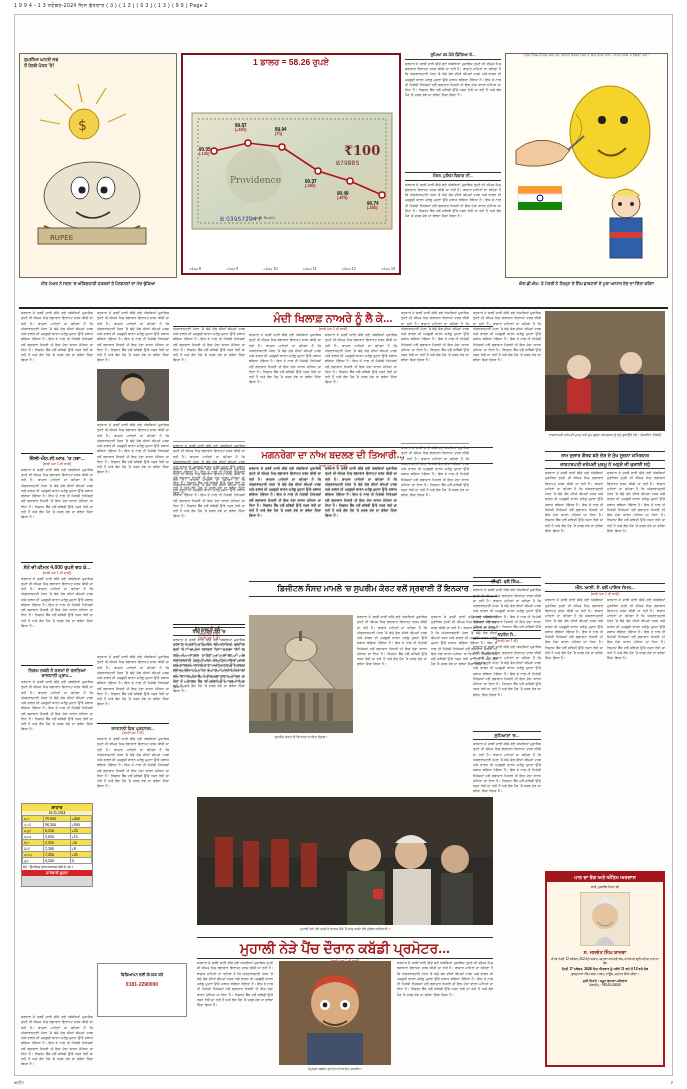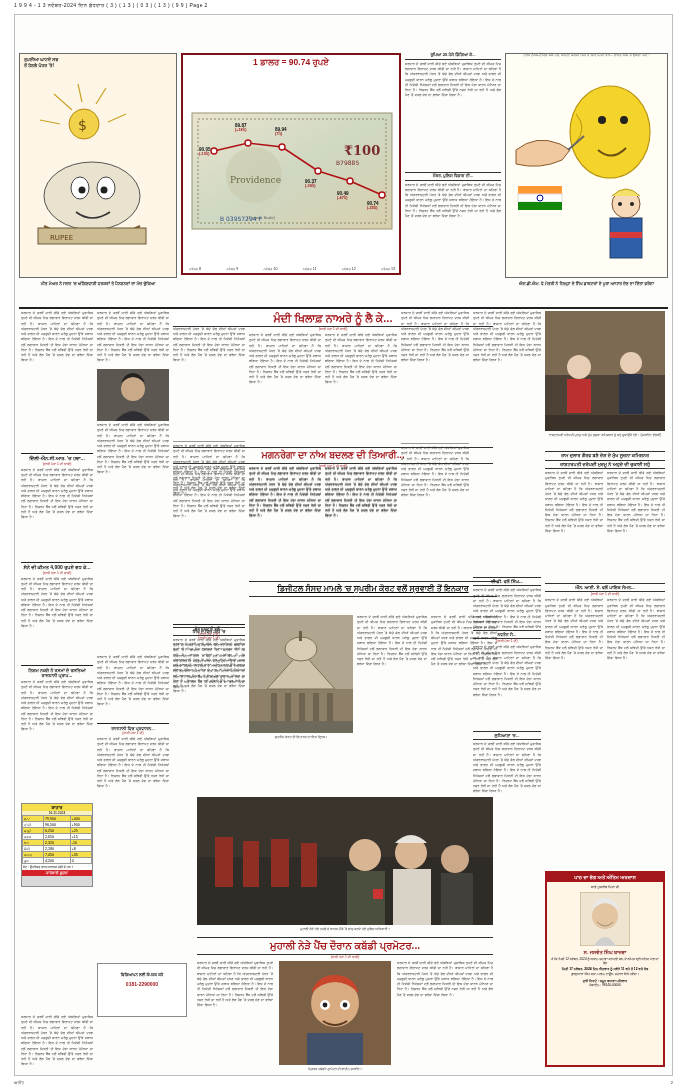--- a/index.html
+++ b/index.html
@@ -81,21 +81,21 @@
             <circle cx="84" cy="114" r="3.5" fill="#222"></circle>
           <path d="M56 136 q16 12 34 0" stroke="#333" stroke-width="1.6" fill="none"></path>
           <path d="M24 150 q48 26 96 0" stroke="#7a5a2a" stroke-width="2" fill="none"></path>
           <rect x="18" y="152" width="108" height="16" fill="#cdbb92" stroke="#6b5a34"></rect>
           <text x="30" y="164" font-size="7" fill="#5a3b12" font-family="DejaVu Sans">RUPEE</text>
         </svg>
       </div>
       <div class="cap" style="position:absolute;left:0;top:228px;width:158px;font-size:4.3px;">ਮੀਤ ਮੇਅਰ ਨੇ ਸਦਨ 'ਚ ਅੰਗਿਣਵਾੜੀ ਵਰਕਰਾਂ ਤੇ ਪੈਨਸ਼ਨਰਾਂ ਦਾ ਮੰਚ ਚੁੱਕਿਆ</div>
 
       <div class="graph-box" style="position:absolute;left:162px;top:0;width:220px;height:222px;">
-        <div class="graph-sub">1 ਡਾਲਰ = 90.74 ਰੁਪਏ</div>
+        <div class="graph-sub">1 ਡਾਲਰ = 58.26 ਰੁਪਏ</div>
 
         <svg width="216" height="178" style="position:absolute;left:1px;top:40px;">
           <defs>
             <linearGradient id="noteg" x1="0" y1="0" x2="1" y2="1">
               <stop offset="0%" stop-color="#e9e4cf"></stop>
                 <stop offset="50%" stop-color="#cfd8c2"></stop>
               <stop offset="100%" stop-color="#d8cfae"></stop>
             </linearGradient>
           </defs>
           <rect x="8" y="18" width="200" height="116" fill="url(#noteg)" stroke="#9a9270"></rect>
@@ -307,21 +307,21 @@
     <div style="position:absolute;left:158px;top:452px;width:72px;">
       <div class="txt" style="height:110px;">ਸਰਕਾਰ ਦੇ ਤਰਫੋਂ ਜਾਰੀ ਕੀਤੇ ਗਏ ਅੰਕੜਿਆਂ ਮੁਤਾਬਿਕ ਰੁਪਏ ਦੀ ਕੀਮਤ ਵਿਚ ਲਗਾਤਾਰ ਗਿਰਾਵਟ ਦਰਜ ਕੀਤੀ ਜਾ ਰਹੀ ਹੈ। ਬਾਜ਼ਾਰ ਮਾਹਿਰਾਂ ਦਾ ਕਹਿਣਾ ਹੈ ਕਿ ਅੰਤਰਰਾਸ਼ਟਰੀ ਪੱਧਰ 'ਤੇ ਕੱਚੇ ਤੇਲ ਦੀਆਂ ਕੀਮਤਾਂ ਵਧਣ ਅਤੇ ਡਾਲਰ ਦੀ ਮਜ਼ਬੂਤੀ ਕਾਰਨ ਘਰੇਲੂ ਮੁਦਰਾ ਉੱਤੇ ਦਬਾਅ ਬਣਿਆ ਹੋਇਆ ਹੈ। ਇਸ ਦੇ ਨਾਲ ਹੀ ਵਿਦੇਸ਼ੀ ਨਿਵੇਸ਼ਕਾਂ ਵਲੋਂ ਲਗਾਤਾਰ ਵਿਕਰੀ ਵੀ ਇਕ ਵੱਡਾ ਕਾਰਨ ਮੰਨਿਆ ਜਾ ਰਿਹਾ ਹੈ। ਰਿਜ਼ਰਵ ਬੈਂਕ ਵਲੋਂ ਸਥਿਤੀ ਉੱਤੇ ਨਜ਼ਰ ਰੱਖੀ ਜਾ ਰਹੀ ਹੈ ਅਤੇ ਲੋੜ ਪੈਣ 'ਤੇ ਦਖਲ ਦੇਣ ਦਾ ਭਰੋਸਾ ਦਿੱਤਾ ਗਿਆ ਹੈ।</div>
     </div>
     <div style="position:absolute;left:234px;top:452px;width:72px;">
       <div class="txt" style="height:110px;">ਸਰਕਾਰ ਦੇ ਤਰਫੋਂ ਜਾਰੀ ਕੀਤੇ ਗਏ ਅੰਕੜਿਆਂ ਮੁਤਾਬਿਕ ਰੁਪਏ ਦੀ ਕੀਮਤ ਵਿਚ ਲਗਾਤਾਰ ਗਿਰਾਵਟ ਦਰਜ ਕੀਤੀ ਜਾ ਰਹੀ ਹੈ। ਬਾਜ਼ਾਰ ਮਾਹਿਰਾਂ ਦਾ ਕਹਿਣਾ ਹੈ ਕਿ ਅੰਤਰਰਾਸ਼ਟਰੀ ਪੱਧਰ 'ਤੇ ਕੱਚੇ ਤੇਲ ਦੀਆਂ ਕੀਮਤਾਂ ਵਧਣ ਅਤੇ ਡਾਲਰ ਦੀ ਮਜ਼ਬੂਤੀ ਕਾਰਨ ਘਰੇਲੂ ਮੁਦਰਾ ਉੱਤੇ ਦਬਾਅ ਬਣਿਆ ਹੋਇਆ ਹੈ। ਇਸ ਦੇ ਨਾਲ ਹੀ ਵਿਦੇਸ਼ੀ ਨਿਵੇਸ਼ਕਾਂ ਵਲੋਂ ਲਗਾਤਾਰ ਵਿਕਰੀ ਵੀ ਇਕ ਵੱਡਾ ਕਾਰਨ ਮੰਨਿਆ ਜਾ ਰਿਹਾ ਹੈ। ਰਿਜ਼ਰਵ ਬੈਂਕ ਵਲੋਂ ਸਥਿਤੀ ਉੱਤੇ ਨਜ਼ਰ ਰੱਖੀ ਜਾ ਰਹੀ ਹੈ ਅਤੇ ਲੋੜ ਪੈਣ 'ਤੇ ਦਖਲ ਦੇਣ ਦਾ ਭਰੋਸਾ ਦਿੱਤਾ ਗਿਆ ਹੈ।</div>
     </div>
     <div style="position:absolute;left:310px;top:452px;width:72px;">
       <div class="txt" style="height:110px;">ਸਰਕਾਰ ਦੇ ਤਰਫੋਂ ਜਾਰੀ ਕੀਤੇ ਗਏ ਅੰਕੜਿਆਂ ਮੁਤਾਬਿਕ ਰੁਪਏ ਦੀ ਕੀਮਤ ਵਿਚ ਲਗਾਤਾਰ ਗਿਰਾਵਟ ਦਰਜ ਕੀਤੀ ਜਾ ਰਹੀ ਹੈ। ਬਾਜ਼ਾਰ ਮਾਹਿਰਾਂ ਦਾ ਕਹਿਣਾ ਹੈ ਕਿ ਅੰਤਰਰਾਸ਼ਟਰੀ ਪੱਧਰ 'ਤੇ ਕੱਚੇ ਤੇਲ ਦੀਆਂ ਕੀਮਤਾਂ ਵਧਣ ਅਤੇ ਡਾਲਰ ਦੀ ਮਜ਼ਬੂਤੀ ਕਾਰਨ ਘਰੇਲੂ ਮੁਦਰਾ ਉੱਤੇ ਦਬਾਅ ਬਣਿਆ ਹੋਇਆ ਹੈ। ਇਸ ਦੇ ਨਾਲ ਹੀ ਵਿਦੇਸ਼ੀ ਨਿਵੇਸ਼ਕਾਂ ਵਲੋਂ ਲਗਾਤਾਰ ਵਿਕਰੀ ਵੀ ਇਕ ਵੱਡਾ ਕਾਰਨ ਮੰਨਿਆ ਜਾ ਰਿਹਾ ਹੈ। ਰਿਜ਼ਰਵ ਬੈਂਕ ਵਲੋਂ ਸਥਿਤੀ ਉੱਤੇ ਨਜ਼ਰ ਰੱਖੀ ਜਾ ਰਹੀ ਹੈ ਅਤੇ ਲੋੜ ਪੈਣ 'ਤੇ ਦਖਲ ਦੇਣ ਦਾ ਭਰੋਸਾ ਦਿੱਤਾ ਗਿਆ ਹੈ।</div>
     </div>
 
-    <div style="position:absolute;left:234px;top:566px;width:248px;text-decoration:underline;">
+    <div style="position:absolute;left:234px;top:566px;width:248px;">
       <div class="hd" style="font-size:8px;border-top:1px solid #333;border-bottom:1px solid #333;padding:2px 0;line-height:1.25;">ਡਿਜੀਟਲ ਸੰਸਦ ਮਾਮਲੇ 'ਚ ਸੁਪਰੀਮ ਕੋਰਟ ਵਲੋਂ ਸ੍ਰਵਾਈ ਤੋਂ ਇਨਕਾਰ</div>
     </div>
 
     <div style="position:absolute;left:158px;top:612px;width:72px;">
       <div class="hd" style="font-size:4.4px;border-top:1px solid #333;border-bottom:1px solid #333;padding:1px 0;">ਸਿੱਖੋ ਦੇ ਵਿਚ ਹਨੀ 'ਚ</div>
       <div class="byline">(ਬਾਕੀ ਪੰਨਾ 1 ਦੀ)</div>
       <div class="txt" style="height:240px;margin-top:2px;">ਸਰਕਾਰ ਦੇ ਤਰਫੋਂ ਜਾਰੀ ਕੀਤੇ ਗਏ ਅੰਕੜਿਆਂ ਮੁਤਾਬਿਕ ਰੁਪਏ ਦੀ ਕੀਮਤ ਵਿਚ ਲਗਾਤਾਰ ਗਿਰਾਵਟ ਦਰਜ ਕੀਤੀ ਜਾ ਰਹੀ ਹੈ। ਬਾਜ਼ਾਰ ਮਾਹਿਰਾਂ ਦਾ ਕਹਿਣਾ ਹੈ ਕਿ ਅੰਤਰਰਾਸ਼ਟਰੀ ਪੱਧਰ 'ਤੇ ਕੱਚੇ ਤੇਲ ਦੀਆਂ ਕੀਮਤਾਂ ਵਧਣ ਅਤੇ ਡਾਲਰ ਦੀ ਮਜ਼ਬੂਤੀ ਕਾਰਨ ਘਰੇਲੂ ਮੁਦਰਾ ਉੱਤੇ ਦਬਾਅ ਬਣਿਆ ਹੋਇਆ ਹੈ। ਇਸ ਦੇ ਨਾਲ ਹੀ ਵਿਦੇਸ਼ੀ ਨਿਵੇਸ਼ਕਾਂ ਵਲੋਂ ਲਗਾਤਾਰ ਵਿਕਰੀ ਵੀ ਇਕ ਵੱਡਾ ਕਾਰਨ ਮੰਨਿਆ ਜਾ ਰਿਹਾ ਹੈ। ਰਿਜ਼ਰਵ ਬੈਂਕ ਵਲੋਂ ਸਥਿਤੀ ਉੱਤੇ ਨਜ਼ਰ ਰੱਖੀ ਜਾ ਰਹੀ ਹੈ ਅਤੇ ਲੋੜ ਪੈਣ 'ਤੇ ਦਖਲ ਦੇਣ ਦਾ ਭਰੋਸਾ ਦਿੱਤਾ ਗਿਆ ਹੈ।</div>
     </div>
 
     <div class="photo warm" style="position:absolute;left:234px;top:600px;width:104px;height:118px;">
@@ -416,21 +416,21 @@
         <rect x="176" y="92" width="10" height="10" fill="#c33"></rect>
       </svg>
     </div>
     <div class="note" style="position:absolute;left:182px;top:912px;width:296px;font-size:3.3px;text-align:center;">ਮੁਹਾਲੀ ਨੇੜੇ ਹੋਏ ਹਮਲੇ ਤੋਂ ਬਾਅਦ ਮੌਕੇ 'ਤੇ ਜਾਂਚ ਕਰਦੇ ਹੋਏ ਪੁਲਿਸ ਅਧਿਕਾਰੀ।</div>
 
     <div style="position:absolute;left:82px;top:640px;width:72px;">
       <div class="txt" style="height:300px;">ਸਰਕਾਰ ਦੇ ਤਰਫੋਂ ਜਾਰੀ ਕੀਤੇ ਗਏ ਅੰਕੜਿਆਂ ਮੁਤਾਬਿਕ ਰੁਪਏ ਦੀ ਕੀਮਤ ਵਿਚ ਲਗਾਤਾਰ ਗਿਰਾਵਟ ਦਰਜ ਕੀਤੀ ਜਾ ਰਹੀ ਹੈ। ਬਾਜ਼ਾਰ ਮਾਹਿਰਾਂ ਦਾ ਕਹਿਣਾ ਹੈ ਕਿ ਅੰਤਰਰਾਸ਼ਟਰੀ ਪੱਧਰ 'ਤੇ ਕੱਚੇ ਤੇਲ ਦੀਆਂ ਕੀਮਤਾਂ ਵਧਣ ਅਤੇ ਡਾਲਰ ਦੀ ਮਜ਼ਬੂਤੀ ਕਾਰਨ ਘਰੇਲੂ ਮੁਦਰਾ ਉੱਤੇ ਦਬਾਅ ਬਣਿਆ ਹੋਇਆ ਹੈ। ਇਸ ਦੇ ਨਾਲ ਹੀ ਵਿਦੇਸ਼ੀ ਨਿਵੇਸ਼ਕਾਂ ਵਲੋਂ ਲਗਾਤਾਰ ਵਿਕਰੀ ਵੀ ਇਕ ਵੱਡਾ ਕਾਰਨ ਮੰਨਿਆ ਜਾ ਰਿਹਾ ਹੈ। ਰਿਜ਼ਰਵ ਬੈਂਕ ਵਲੋਂ ਸਥਿਤੀ ਉੱਤੇ ਨਜ਼ਰ ਰੱਖੀ ਜਾ ਰਹੀ ਹੈ ਅਤੇ ਲੋੜ ਪੈਣ 'ਤੇ ਦਖਲ ਦੇਣ ਦਾ ਭਰੋਸਾ ਦਿੱਤਾ ਗਿਆ ਹੈ।</div>
     </div>
 
     <div style="position:absolute;left:182px;top:922px;width:296px;">
-      <div class="hd hd-red" style="font-size:10px;border-top:1px solid #333;border-bottom:1px solid #333;padding:2px 0;">ਮੁਹਾਲੀ ਨੇੜੇ ਪੈਂਚ ਦੌਰਾਨ ਕਬੱਡੀ ਪ੍ਰਮੋਟਰ...</div>
+      <div class="hd hd-red" style="font-size:14px;border-top:1px solid #333;border-bottom:1px solid #333;padding:2px 0;">ਮੁਹਾਲੀ ਨੇੜੇ ਪੈਂਚ ਦੌਰਾਨ ਕਬੱਡੀ ਪ੍ਰਮੋਟਰ...</div>
       <div class="byline">(ਬਾਕੀ ਪੰਨਾ 1 ਦੀ ਬਾਕੀ)</div>
     </div>
 
     <div style="position:absolute;left:182px;top:946px;width:76px;">
       <div class="txt" style="height:110px;">ਸਰਕਾਰ ਦੇ ਤਰਫੋਂ ਜਾਰੀ ਕੀਤੇ ਗਏ ਅੰਕੜਿਆਂ ਮੁਤਾਬਿਕ ਰੁਪਏ ਦੀ ਕੀਮਤ ਵਿਚ ਲਗਾਤਾਰ ਗਿਰਾਵਟ ਦਰਜ ਕੀਤੀ ਜਾ ਰਹੀ ਹੈ। ਬਾਜ਼ਾਰ ਮਾਹਿਰਾਂ ਦਾ ਕਹਿਣਾ ਹੈ ਕਿ ਅੰਤਰਰਾਸ਼ਟਰੀ ਪੱਧਰ 'ਤੇ ਕੱਚੇ ਤੇਲ ਦੀਆਂ ਕੀਮਤਾਂ ਵਧਣ ਅਤੇ ਡਾਲਰ ਦੀ ਮਜ਼ਬੂਤੀ ਕਾਰਨ ਘਰੇਲੂ ਮੁਦਰਾ ਉੱਤੇ ਦਬਾਅ ਬਣਿਆ ਹੋਇਆ ਹੈ। ਇਸ ਦੇ ਨਾਲ ਹੀ ਵਿਦੇਸ਼ੀ ਨਿਵੇਸ਼ਕਾਂ ਵਲੋਂ ਲਗਾਤਾਰ ਵਿਕਰੀ ਵੀ ਇਕ ਵੱਡਾ ਕਾਰਨ ਮੰਨਿਆ ਜਾ ਰਿਹਾ ਹੈ। ਰਿਜ਼ਰਵ ਬੈਂਕ ਵਲੋਂ ਸਥਿਤੀ ਉੱਤੇ ਨਜ਼ਰ ਰੱਖੀ ਜਾ ਰਹੀ ਹੈ ਅਤੇ ਲੋੜ ਪੈਣ 'ਤੇ ਦਖਲ ਦੇਣ ਦਾ ਭਰੋਸਾ ਦਿੱਤਾ ਗਿਆ ਹੈ।</div>
     </div>
 
     <div class="photo" style="position:absolute;left:264px;top:946px;width:112px;height:104px;">
       <svg width="112" height="104">
         <rect width="112" height="104" fill="#7a5f45"></rect>

